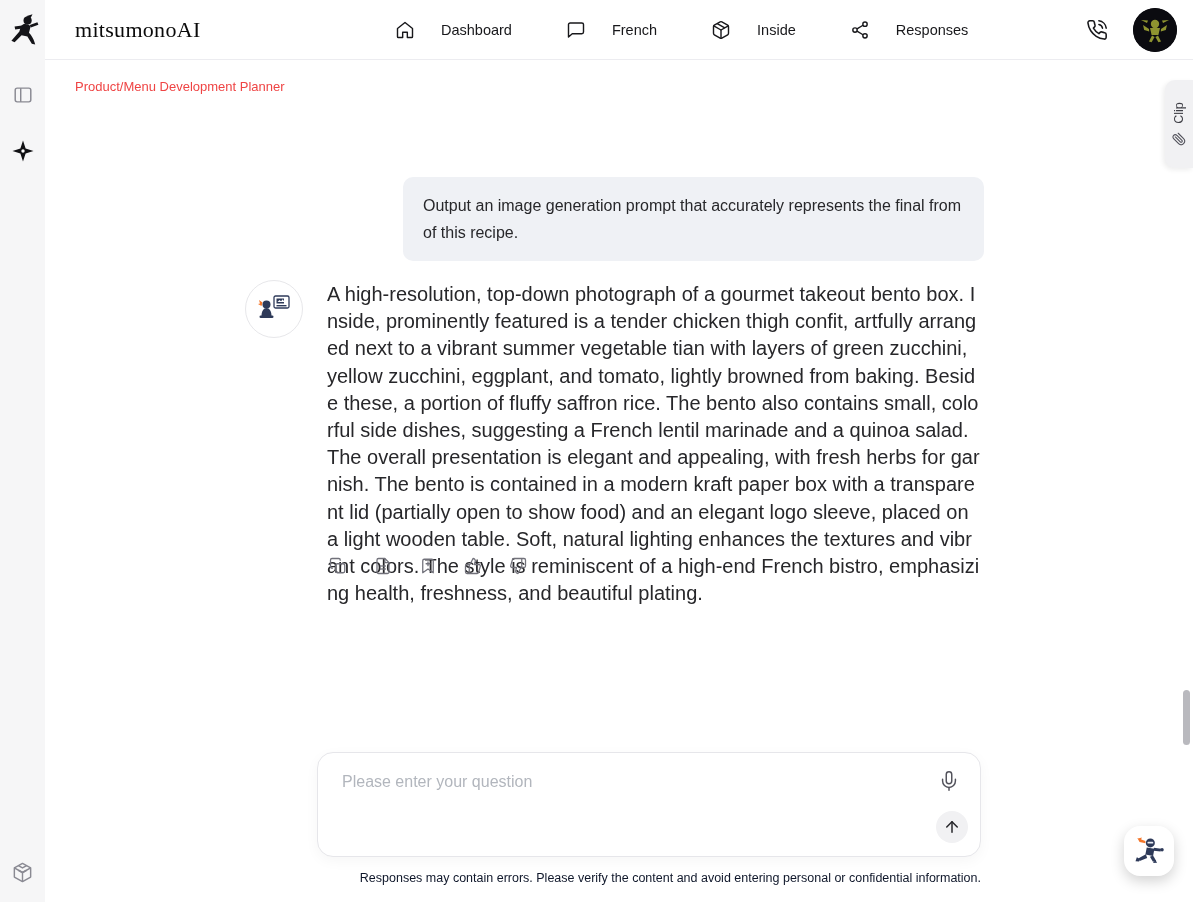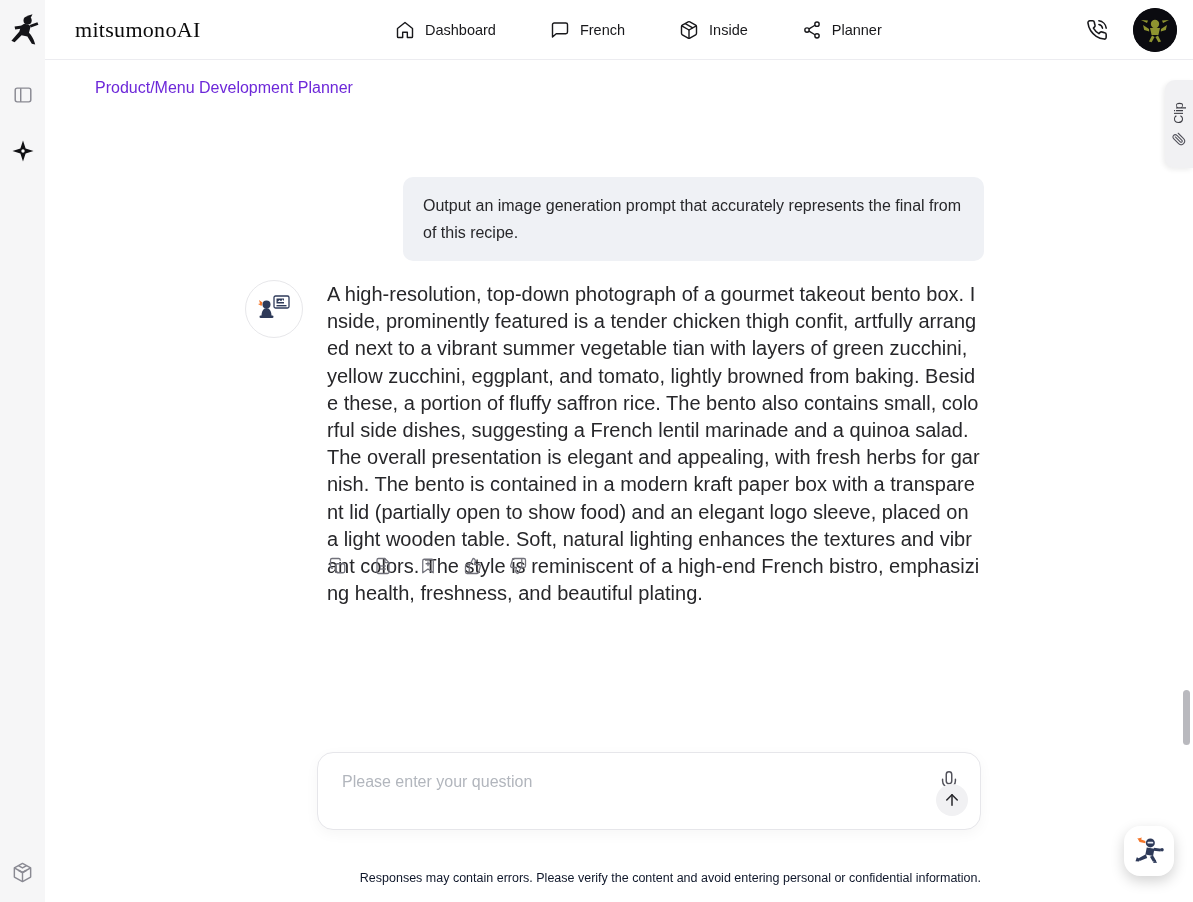--- a/index.html
+++ b/index.html
@@ -17,48 +17,48 @@
   .rail-panel { top:84px; }
   .rail-spark { top:139px; }
   .rail-box { top:861px; }
 
   
   .header { position:absolute; left:45px; top:0; width:1148px; height:60px; background:#fff;
             border-bottom:1px solid #ececf0; z-index:5; }
   .brand { position:absolute; left:30px; top:0; height:60px; display:flex; align-items:center;
            font-family:"Liberation Serif", serif; font-size:22px; font-weight:500; color:#0a0a0a; letter-spacing:.3px; }
   .nav { position:absolute; left:350px; top:0; height:60px; display:flex; align-items:center; gap:54px; }
-  .nav-item { display:flex; align-items:center; gap:10px; font-size:14.5px; color:#18181b; cursor:pointer; white-space:nowrap; }
+  .nav-item { display:flex; align-items:center; gap:26px; font-size:14.5px; color:#18181b; cursor:pointer; white-space:nowrap; }
   .hdr-right { position:absolute; right:16px; top:0; height:60px; display:flex; align-items:center; gap:25px; }
   .phone-btn { cursor:pointer; }
   .avatar { width:44px; height:44px; border-radius:50%; background:#0b0b10; overflow:hidden; cursor:pointer; }
 
   
-  .breadcrumb { position:absolute; left:75px; top:79px; font-size:16px; color:#6d28d9;margin-left:20px; }
+  .breadcrumb { position:absolute; left:75px; top:79px; font-size:13px; color:#ef4444; }
 
   
   .clip-tab { position:absolute; right:0; top:80px; width:28px; height:88px; background:#f1f1f3;
               border-radius:10px 0 0 10px; box-shadow:-2px 2px 5px rgba(0,0,0,.07); z-index:7;
               display:flex; align-items:center; justify-content:center; cursor:pointer; }
   .clip-inner { transform:rotate(-90deg); display:flex; align-items:center; gap:8px; }
   .clip-label { font-size:12.5px; color:#3f3f46; }
 
   
   .user-bubble { position:absolute; right:209px; top:177px; max-width:581px;
                  background:#eff1f5; border-radius:10px; padding:15px 20px;
                  font-size:16px; line-height:27px; color:#27272a; word-break:break-all; }
   .ai-avatar { position:absolute; left:245px; top:280px; width:58px; height:58px; border-radius:50%;
                background:#fff; border:1px solid #e7e7ea; display:flex; align-items:center; justify-content:center; }
   .ai-text { position:absolute; left:327px; top:281px; width:655px;
              font-size:20px; line-height:27.2px; color:#27272a; word-break:break-all; }
   .msg-actions { position:absolute; left:329px; top:557px; display:flex; gap:27px; }
   .msg-actions .act { color:#71717a; cursor:pointer; }
 
   
-  .composer { position:absolute; left:317px; top:752px; width:664px; height:78px; background:#fff;
+  .composer { position:absolute; left:317px; top:752px; width:664px; height:105px; background:#fff;
               border:1px solid #e6e6ea; border-radius:16px; box-shadow:0 4px 14px rgba(0,0,0,.04); }
   .composer textarea { position:absolute; left:24px; top:20px; width:585px; height:62px;
               border:none; outline:none; resize:none; font-family:"Liberation Sans",sans-serif;
               font-size:16px; color:#18181b; background:transparent; }
   .composer textarea::placeholder { color:#b2b6bd; }
   .mic-btn { position:absolute; right:20px; top:17px; color:#52525b; cursor:pointer; }
   .send-btn { position:absolute; right:12px; bottom:13px; width:32px; height:32px; border-radius:50%;
               background:#f1f1f3; display:flex; align-items:center; justify-content:center; cursor:pointer; }
   .disclaimer { position:absolute; left:317px; top:871px; width:664px; text-align:right;
                 font-size:12.5px; color:#0f172a; }
@@ -150,21 +150,21 @@
     <div class="nav-item">
       <span>
         <svg width="20" height="20" viewBox="0 0 24 24" fill="none" stroke="#18181b" stroke-width="1.7">
           <circle cx="18" cy="5" r="2.6"></circle>
             <circle cx="6" cy="12" r="2.6"></circle>
             <circle cx="18" cy="19" r="2.6"></circle>
           <line x1="8.4" y1="13.3" x2="15.6" y2="17.7"></line>
           <line x1="15.6" y1="6.3" x2="8.4" y2="10.7"></line>
         </svg>
       </span>
-      <span>Planner</span>
+      <span>Responses</span>
     </div>
   </div>
 
   <div class="hdr-right">
     <span class="phone-btn">
       <svg width="22" height="22" viewBox="0 0 24 24" fill="none" stroke="#18181b" stroke-width="1.7" stroke-linecap="round" stroke-linejoin="round">
         <path d="M22 16.92 v3 a2 2 0 0 1 -2.18 2 a19.79 19.79 0 0 1 -8.63 -3.07 a19.5 19.5 0 0 1 -6 -6 A19.79 19.79 0 0 1 2.12 4.18 A2 2 0 0 1 4.11 2 h3 a2 2 0 0 1 2 1.72 c.13 .96 .36 1.9 .7 2.81 a2 2 0 0 1 -.45 2.11 L8.09 9.91 a16 16 0 0 0 6 6 l1.27 -1.27 a2 2 0 0 1 2.11 -.45 c.91 .34 1.85 .57 2.81 .7 A2 2 0 0 1 22 16.92 Z"></path>
         <path d="M14.05 6 A5 5 0 0 1 18 10"></path>
         <path d="M14.05 2 a9 9 0 0 1 8 7.94"></path>
       </svg>

